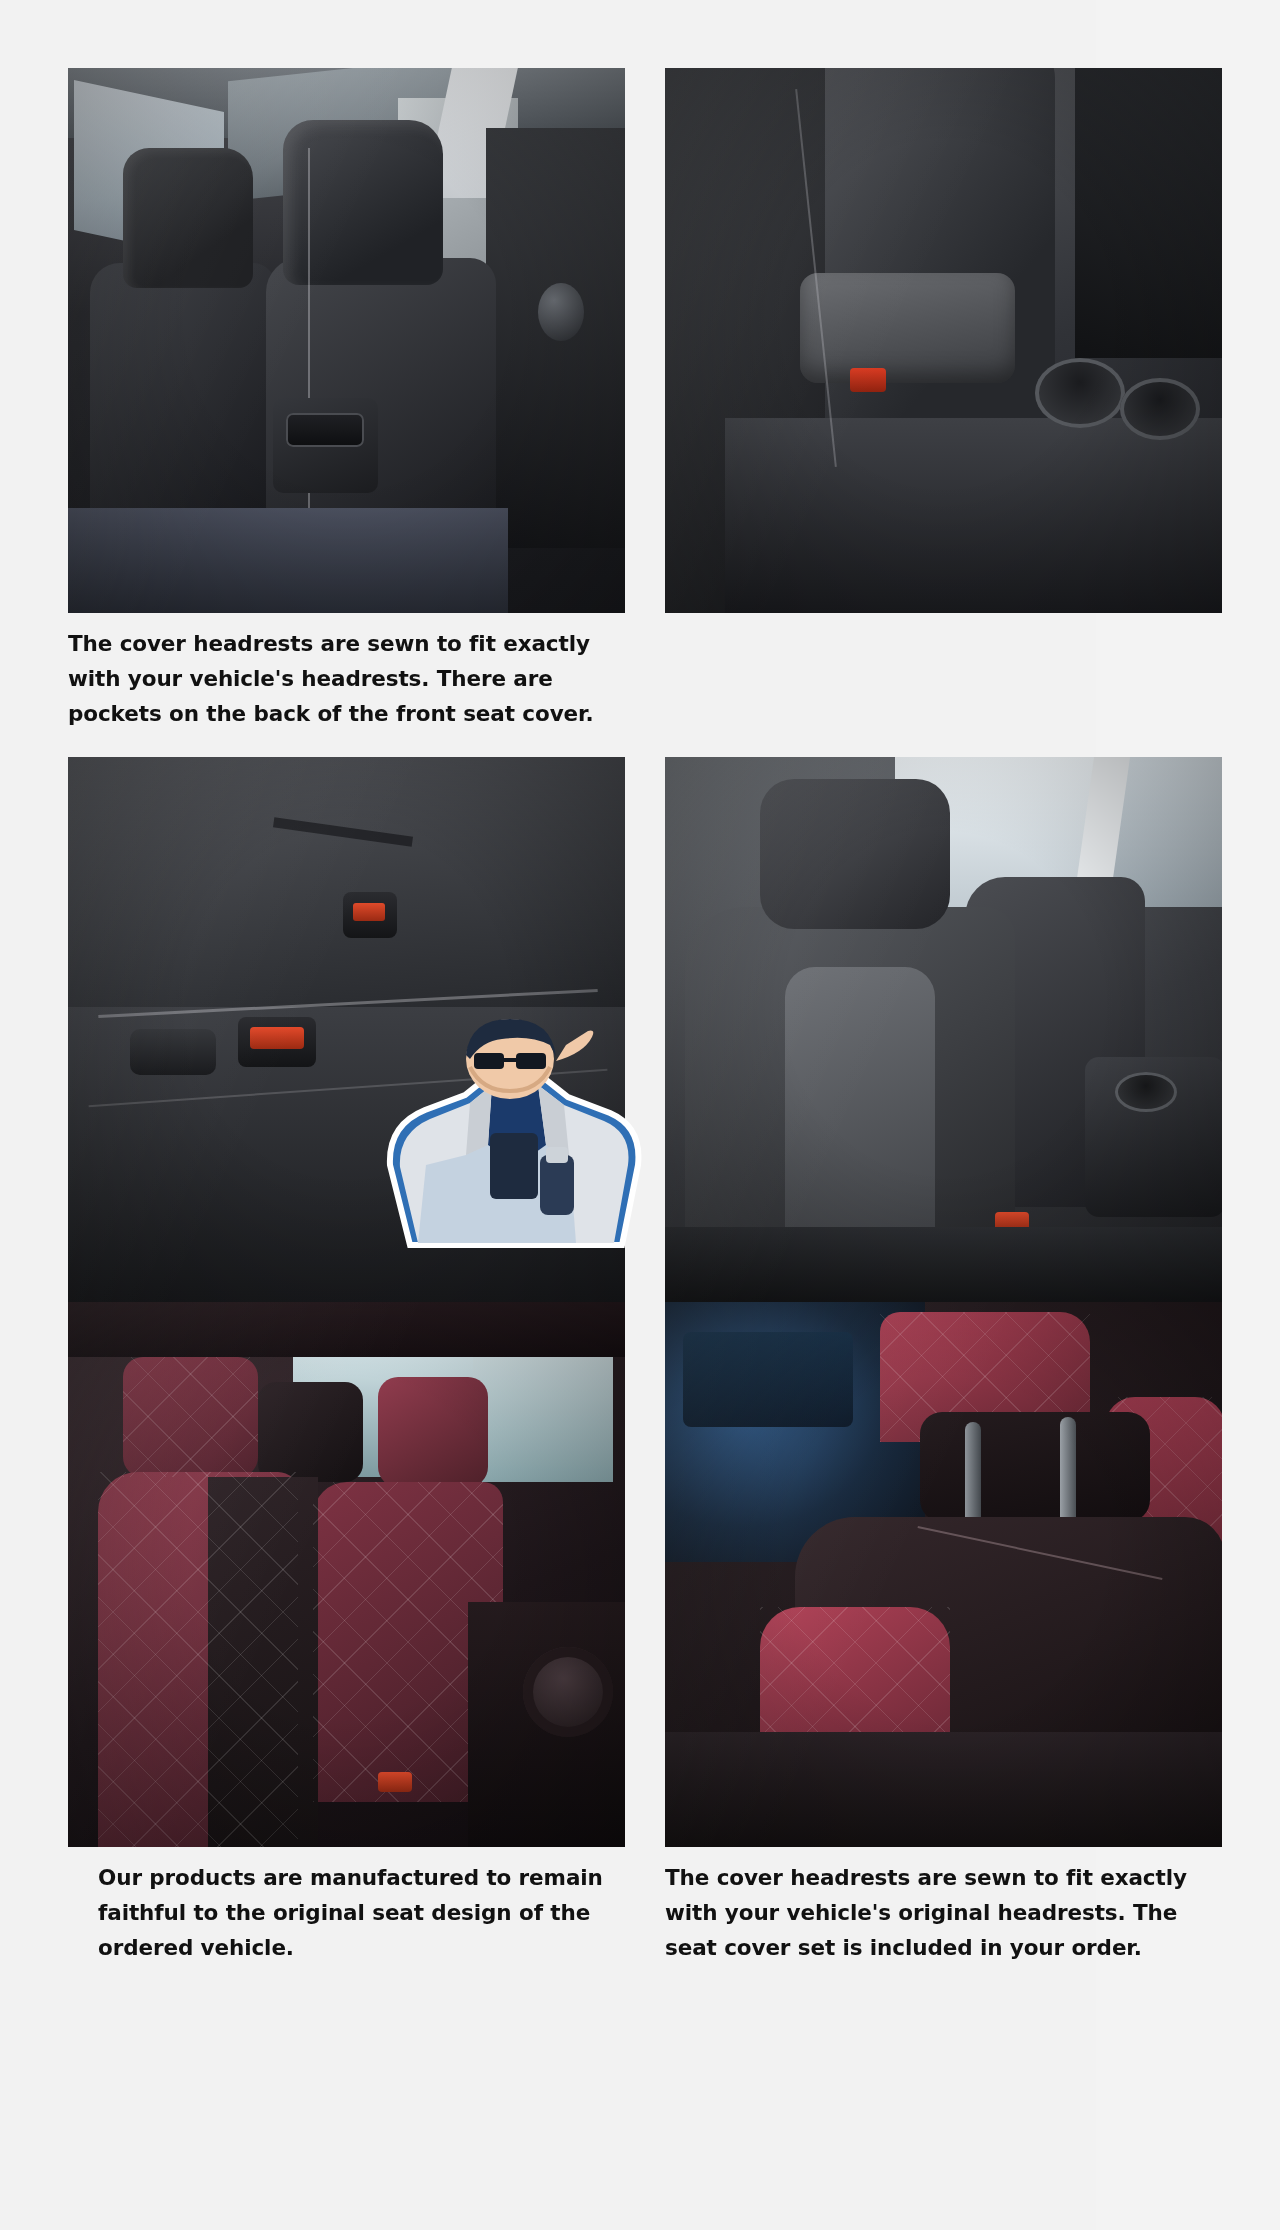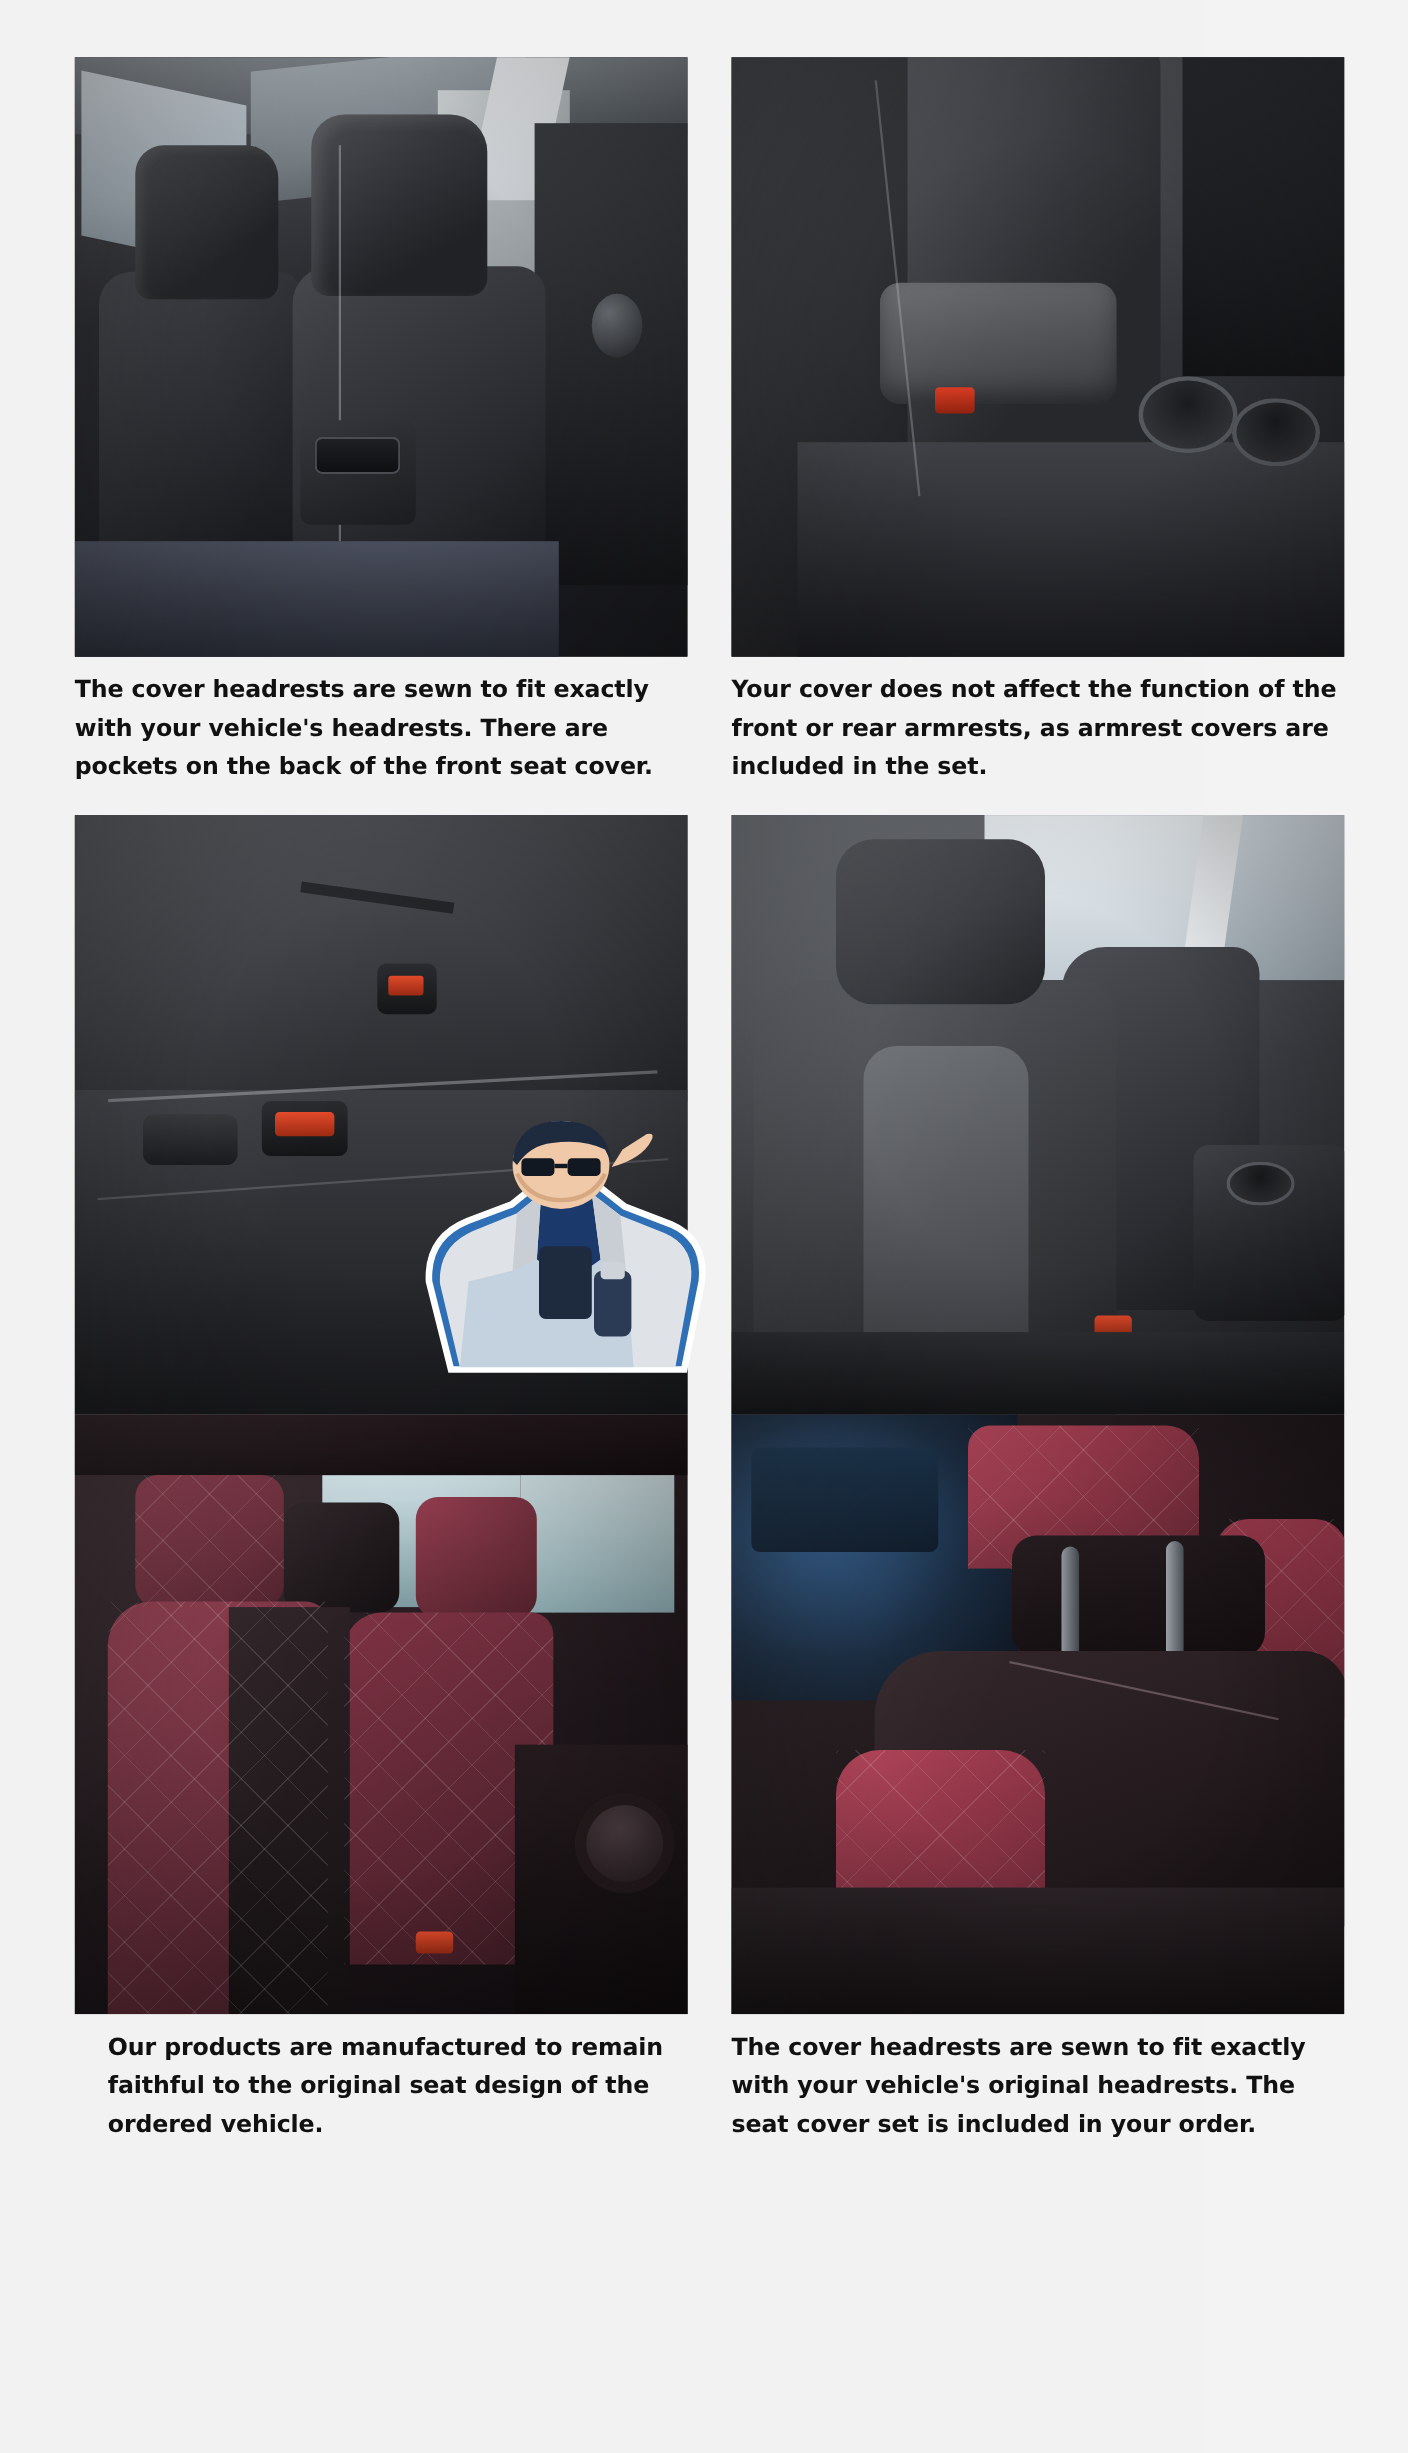--- a/index.html
+++ b/index.html
@@ -13,21 +13,21 @@
     font-family: "Liberation Sans", sans-serif;
     position: relative;
     overflow: hidden;
   }
   .page {
     width: 1096px;
     height: 2230px;
     background: #f2f2f2;
     position: relative;
     box-sizing: border-box;
-    padding: 52px 60px 0 68px;
+    padding: 68px 60px 0 68px;
   }
   .grid {
     display: grid;
     grid-template-columns: 557px 557px;
     column-gap: 40px;
     row-gap: 0px;
   }
   .cell {
     position: relative;
   }
@@ -436,21 +436,20 @@
         <div class="layer s2-seatback2"></div>
         <div class="layer s2-base"></div>
         <div class="layer s2-armrest"></div>
         <div class="layer s2-latch"></div>
         <div class="layer s2-cup"></div>
         <div class="layer s2-cup2"></div>
         <div class="layer s2-stitch"></div>
         <div class="glass"></div>
         <div class="vig"></div>
       </div>
-      <div class="caption">Your cover does not affect the function of the front or rear armrests, as armrest covers are included in the set.</div>
     </div>
 
     <div class="cell">
       <div class="photo">
         <div class="layer s3-bg"></div>
         <div class="layer s3-back"></div>
         <div class="layer s3-bench"></div>
         <div class="layer s3-seam1"></div>
         <div class="layer s3-seam2"></div>
         <div class="layer s3-belt"></div>

